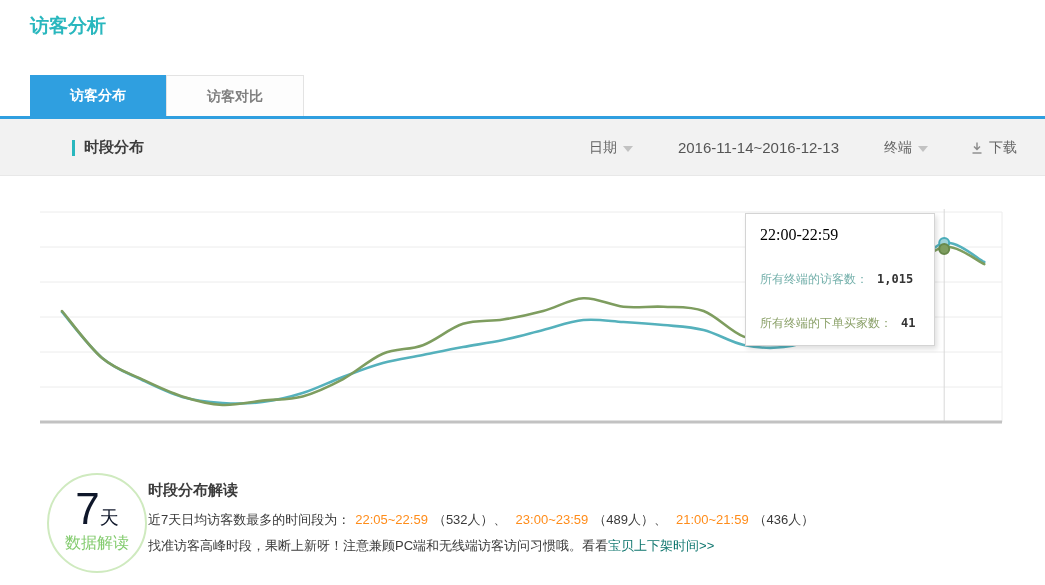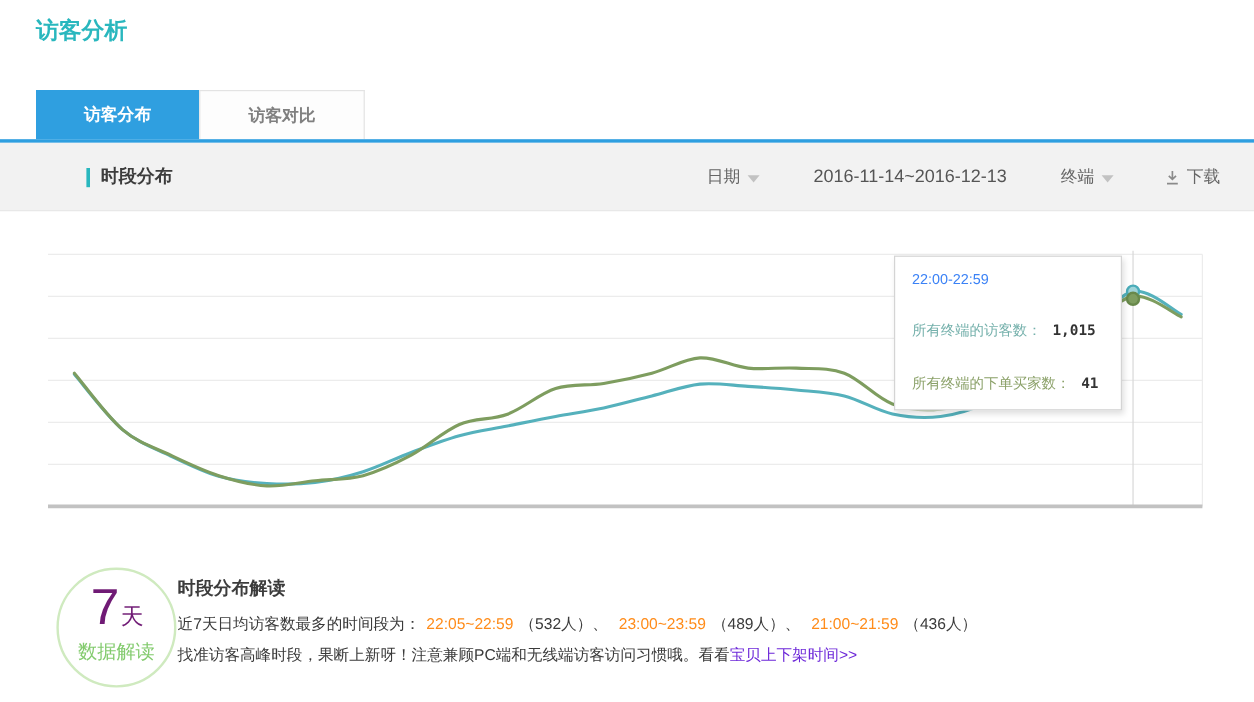--- a/index.html
+++ b/index.html
@@ -23,39 +23,39 @@
   .date-range { font-size:15px; color:#555; margin:0 45px; cursor:pointer; }
   .ctrl-download { margin-left:42px; display:flex; align-items:center; font-size:14px; color:#666; cursor:pointer; }
   .dl-icon { margin-right:5px; display:block; }
   .chart-area { position:absolute; left:0; top:195px; width:1045px; height:258px; }
   .chart-area svg { position:absolute; left:0; top:0; }
   .tooltip {
     position:absolute; left:745px; top:18px; width:190px; padding:12px 14px 13px;
     background:#fff; border:1px solid #d4d4d4; box-shadow:2px 3px 5px rgba(0,0,0,.13);
     font-size:12px; z-index:5;
   }
-  .tt-time { color:#3b82f6; font-family:Liberation Sans, sans-serif; font-size:12px; }
+  .tt-time { color:#000000; font-family:Liberation Serif, serif; font-size:16px; }
   .tt-row { margin-top:27px; display:flex; align-items:baseline; }
   .tt-val { font-weight:bold; color:#333; margin-left:9px; font-family:"DejaVu Sans Mono",monospace; }
   .insight { position:absolute; left:0; top:468px; width:1045px; }
   .insight-circle {
     position:absolute; left:47px; top:5px; width:100px; height:100px; border:2px solid #cfeabf;
     border-radius:50%; text-align:center; background:#fff;
   }
-  .badge-days { margin-top:12px; color:#701a75; line-height:1;font-family:Liberation Mono, monospace; }
+  .badge-days { margin-top:12px; color:#0f172a; line-height:1; }
   .badge-days .num { font-size:44px; font-weight:300; }
   .badge-days .suffix { font-size:19px; }
   .badge-caption { margin-top:2px; font-size:16px; color:#83cb6e; }
   .insight-body { position:absolute; left:148px; top:13px; width:880px; }
   .insight-heading { font-size:15px; font-weight:bold; color:#3c3c3c; }
   .insight-line1 { margin-top:11px; font-size:13px; color:#3a3a3a; }
   .peak-time { color:#ff8c1a; margin:0 5px; }
   .peak-count { color:#3a3a3a; margin-right:4px; }
   .insight-line2 { margin-top:8px; font-size:13px; color:#3a3a3a; }
-  .insight-link { color:#6d28d9; text-decoration:none; cursor:pointer;text-align:center; }
+  .insight-link { color:#0f766e; text-decoration:none; cursor:pointer;text-align:center; }
 </style>
 </head>
 <body>
 
 <div class="page-title">访客分析</div>
 
 <div class="tabs">
   <div class="tab active">访客分布</div>
   <div class="tab inactive">访客对比</div>
 </div>

